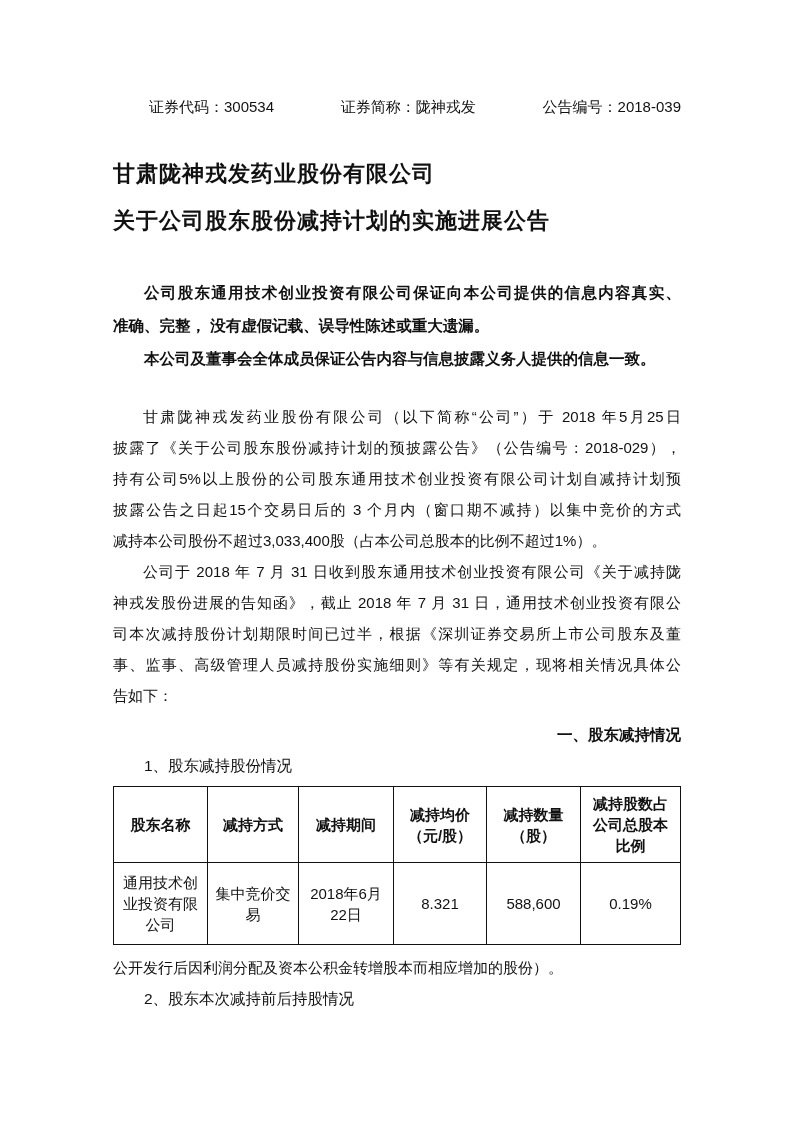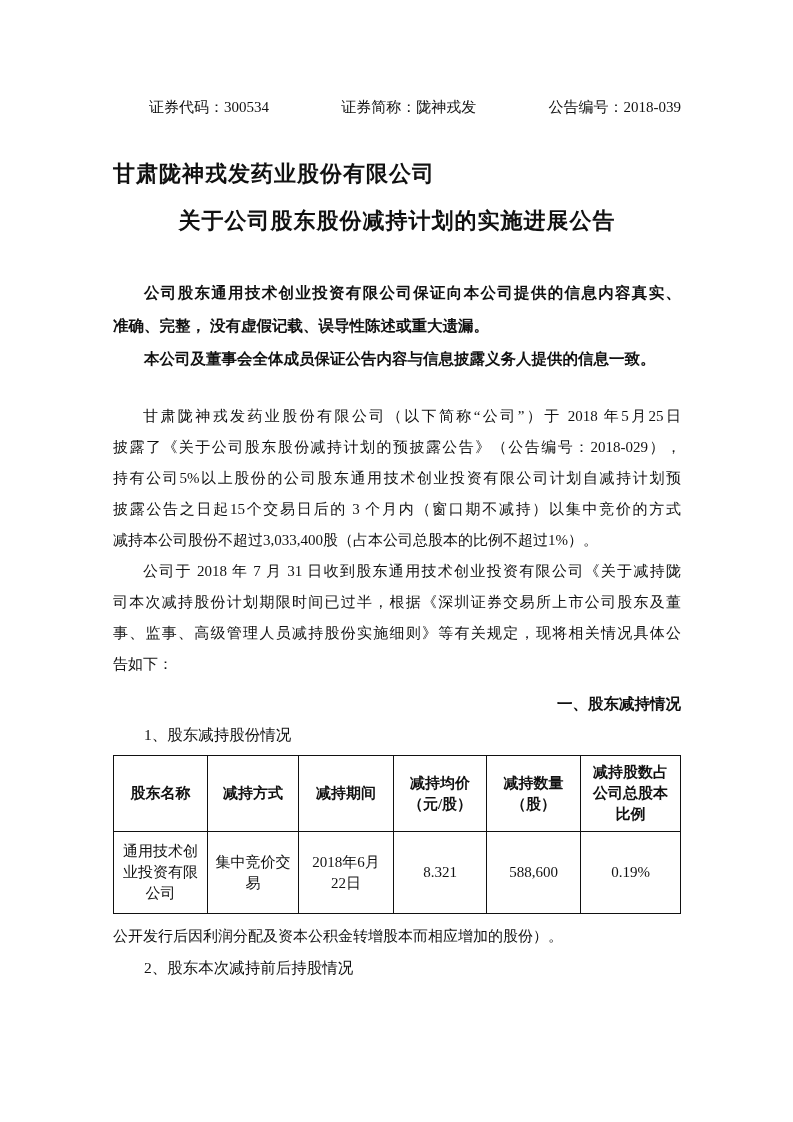--- a/index.html
+++ b/index.html
@@ -4,21 +4,21 @@
 <style>
   * { margin: 0; padding: 0; box-sizing: border-box; }
   html, body { background: #888; }
   .page {
     position: relative;
     width: 793px;
     height: 1122px;
     margin: 0 auto;
     background: #ffffff;
     color: #111111;
-    font-family: Liberation Serif, serif;
+    font-family: Liberation Sans, sans-serif;
     overflow: hidden;
   }
   .content {
     padding: 98px 112px 0 113px;
   }
   
   .meta-row {
     display: flex;
     justify-content: space-between;
     padding-left: 36px;
@@ -30,21 +30,20 @@
   .doc-title {
     margin-top: 44px;
     text-align: left;
     font-size: 22px;
     font-weight: bold;
     line-height: 28px;
     letter-spacing: 1px;
   }
   .doc-subtitle {
     margin-top: 19px;
-    text-align: center;
     font-size: 22px;
     font-weight: bold;
     line-height: 28px;
     letter-spacing: 1px;
   }
   
   .statements {
     margin-top: 41px;
     font-size: 15.5px;
     font-weight: bold;
@@ -117,20 +116,21 @@
     </div>
 
     <div class="bodytext">
       <span class="line indent jf">甘肃陇神戎发药业股份有限公司（以下简称“公司”）于 2018 年5月25日</span>
       <span class="line jf">披露了《关于公司股东股份减持计划的预披露公告》（公告编号：2018-029），</span>
       <span class="line jf">持有公司5%以上股份的公司股东通用技术创业投资有限公司计划自减持计划预</span>
       <span class="line jf">披露公告之日起15个交易日后的 3 个月内（窗口期不减持）以集中竞价的方式</span>
       <span class="line">减持本公司股份不超过3,033,400股（占本公司总股本的比例不超过1%）。</span>
 
       <span class="line indent jf">公司于 2018 年 7 月 31 日收到股东通用技术创业投资有限公司《关于减持陇</span>
+      <span class="line jf">神戎发股份进展的告知函》，截止 2018 年 7 月 31 日，通用技术创业投资有限公</span>
       <span class="line jf">司本次减持股份计划期限时间已过半，根据《深圳证券交易所上市公司股东及董</span>
       <span class="line jf">事、监事、高级管理人员减持股份实施细则》等有关规定，现将相关情况具体公</span>
       <span class="line">告如下：</span>
     </div>
 
     <div class="section-h">一、股东减持情况</div>
     <div class="sub-h">1、股东减持股份情况</div>
 
     <table class="holdings">
       <colgroup>

